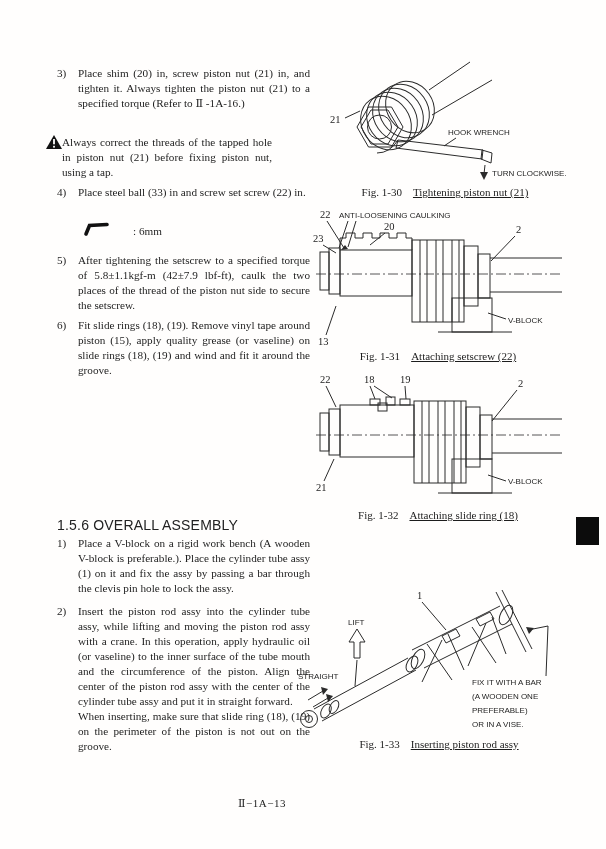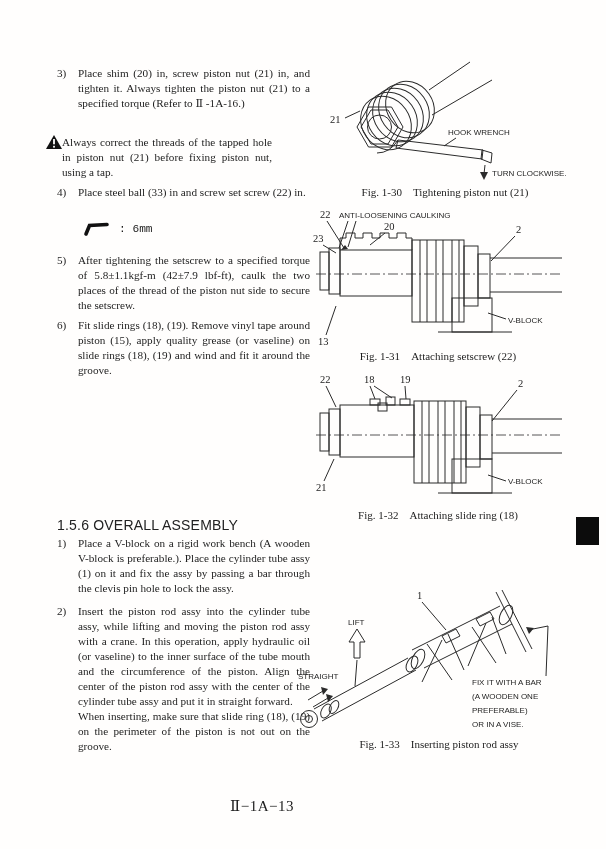--- a/index.html
+++ b/index.html
@@ -5,29 +5,29 @@
   html,body{margin:0;padding:0;background:#ffffff;}
   .page{position:relative;width:606px;height:849px;background:#fffefd;overflow:hidden;
         font-family:"Liberation Serif","DejaVu Serif",serif;color:#1d1d1d;}
   .step{position:absolute;display:flex;width:253px;font-size:11.2px;line-height:15px;}
   .step .num{width:21px;flex:none;}
   .step .txt{flex:1;text-align:justify;}
   .step .txt div{text-align:justify;}
   .warning{position:absolute;left:46px;top:123px;width:250px;display:flex;
            font-size:11.2px;line-height:15px;margin-top:12px;}
   .warning .wtxt{width:210px;text-align:justify;}
-  .hexkey{position:absolute;left:82px;top:221px;display:flex;align-items:center;gap:10px;
-          font-size:11.2px;font-family:Liberation Mono, monospace;}
+  .hexkey{position:absolute;left:82px;top:221px;display:flex;align-items:flex-end;gap:24px;
+          font-size:11.2px;}
   .heading{position:absolute;left:57px;top:517px;font-family:"Liberation Sans",sans-serif;
            font-size:14px;letter-spacing:.2px;color:#222;}
   .fig{position:absolute;}
   .fig .caption{text-align:center;font-size:11px;margin-top:2px;color:#1d1d1d;}
-  .caption .capgap{margin-left:11px;}
+  .caption .capgap{margin-left:11px;text-decoration:underline;}
   .footer{position:absolute;top:797px;left:0;width:524px;text-align:center;
-          font-size:15px;letter-spacing:.5px;}
+          font-size:11px;letter-spacing:.5px;}
   .tab{position:absolute;left:576px;top:517px;width:23px;height:28px;background:#0c0c0c;}
   svg{display:block;}
   svg .ln{stroke:#2b2b2b;stroke-width:1;fill:none;}
   svg .cl{stroke:#2b2b2b;stroke-width:.8;fill:none;stroke-dasharray:10 3 2 3;}
   svg .fil{fill:#2b2b2b;stroke:none;}
   svg text{fill:#1d1d1d;}
   svg .ann{font-family:"Liberation Sans",sans-serif;font-size:8px;}
   svg .pn{font-family:"Liberation Serif",serif;font-size:10.5px;}
 </style>
 </head>

